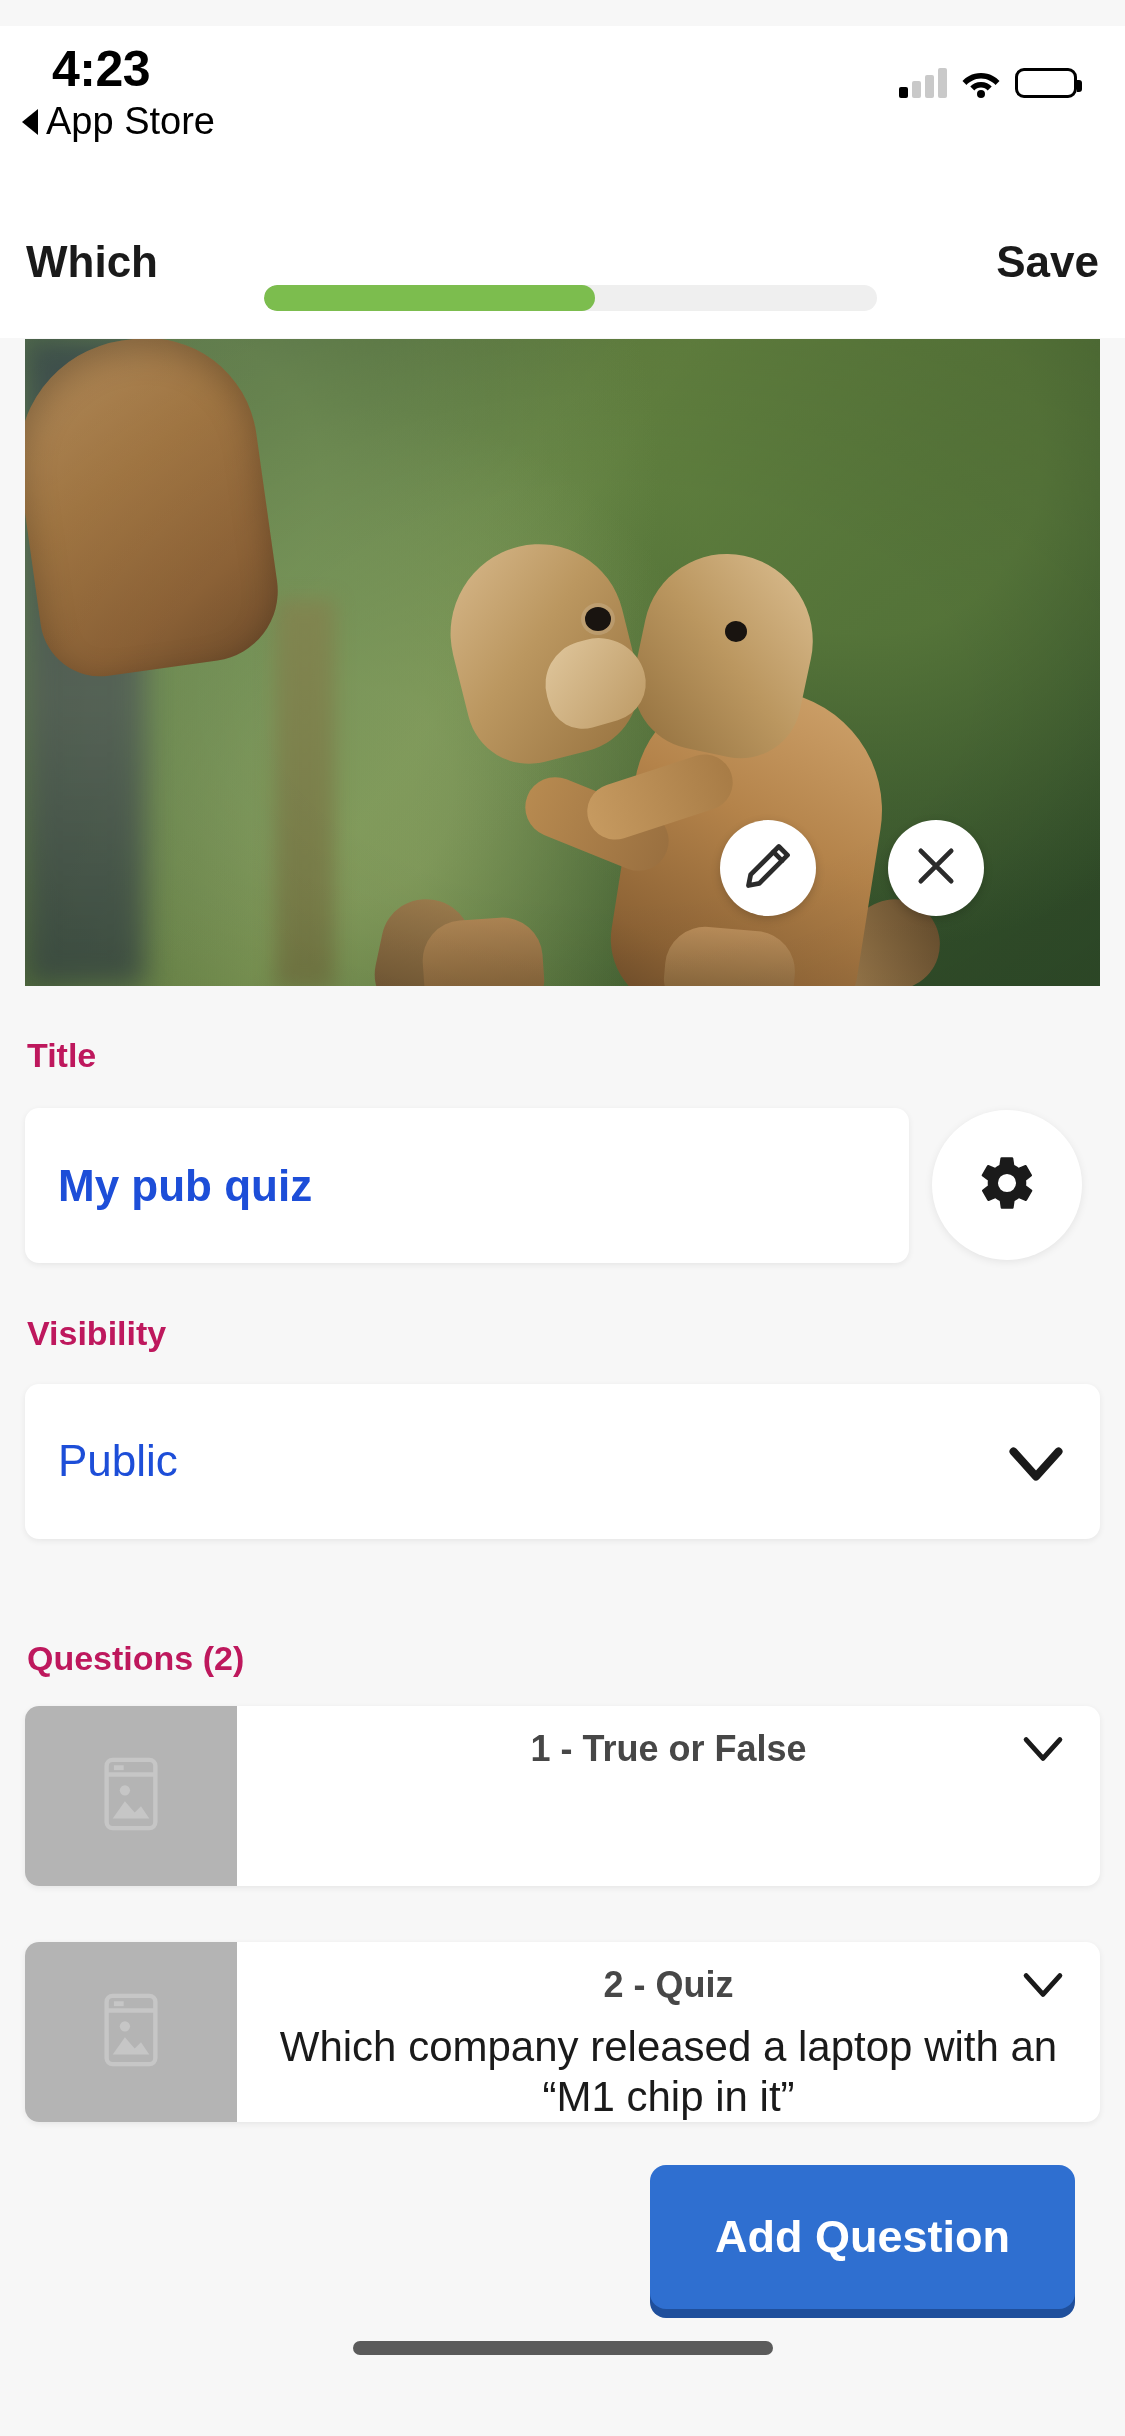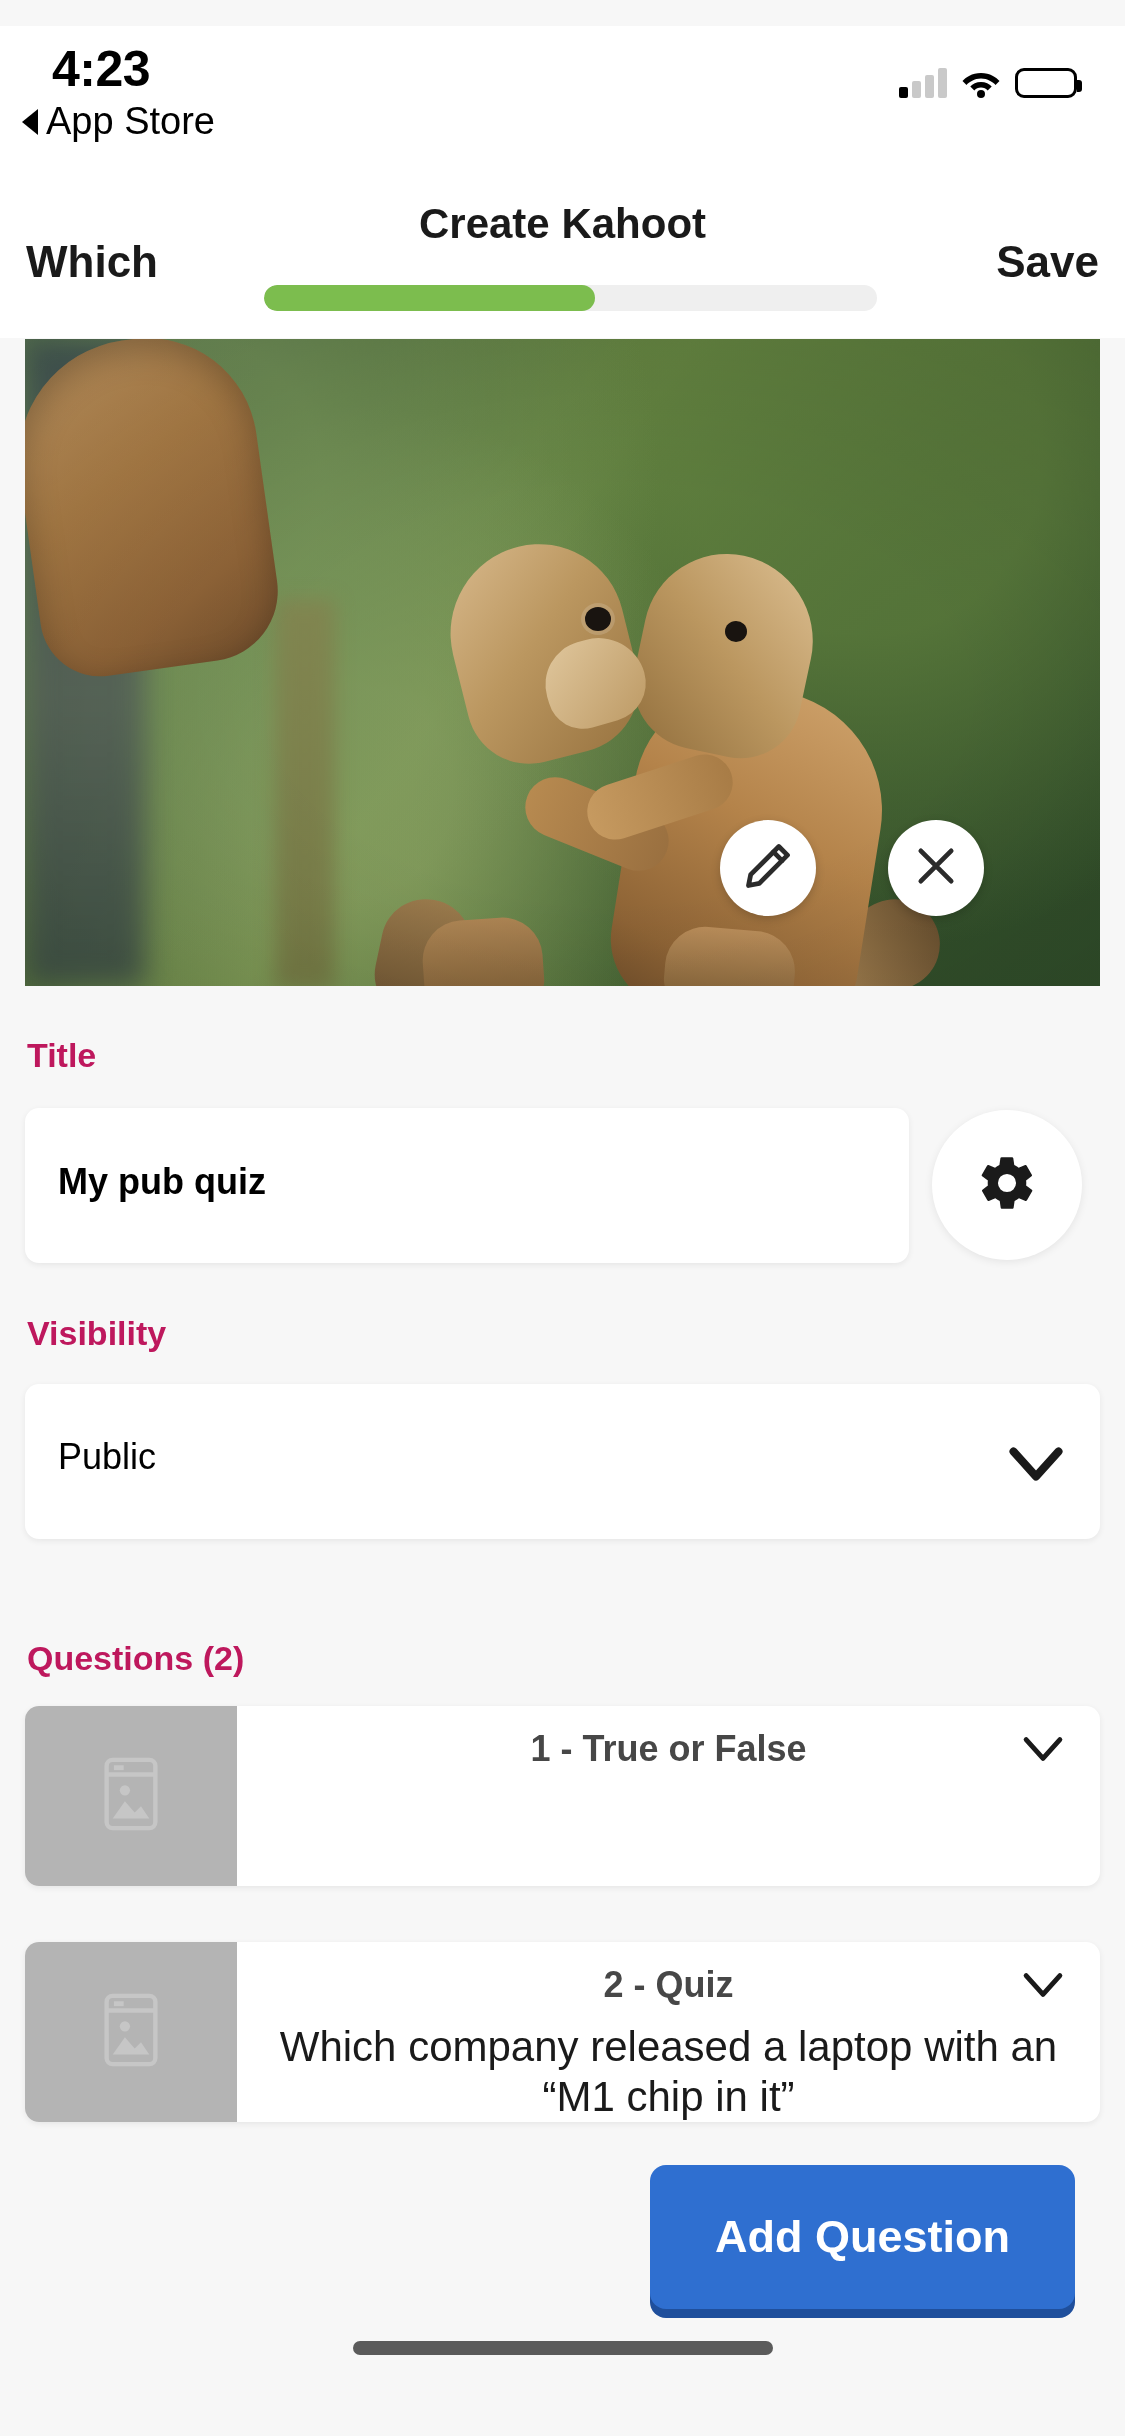--- a/index.html
+++ b/index.html
@@ -202,21 +202,21 @@
     position:absolute; left:27px;
     font-size:34px; font-weight:700; color:#be185d;
   }
   .field-box {
     position:absolute;
     background:#fff; border-radius:14px;
     box-shadow:0 2px 6px rgba(0,0,0,.07);
   }
   .field-text {
     position:absolute; left:33px;
-    font-size:36px; color:#000000;
+    font-size:44px; color:#1d4ed8;
   }
 
   #label-title { top:1010px; }
   #title-box {
     left:25px; top:1082px; width:884px; height:155px;
   }
   #title-value {
     left:58px; top:1135px;
     font-weight:700;
   }
@@ -315,21 +315,20 @@
         </svg>
       </span>
       <span class="battery">
         <span class="fill" style="width: 78%;"></span>
       </span>
     </div>
   </div>
 
   <div class="navbar">
     <div class="nav-cancel">Which</div>
-    <div class="nav-title">Create Kahoot</div>
     <div class="nav-save">Save</div>
   </div>
   <div class="progress-track">
     <div class="progress-fill" id="progress-fill" style="width: 54%; background: rgb(124, 189, 78);"></div>
   </div>
 
   <div class="cover">
     <div class="bg"></div>
     <div class="bg-stripe"></div>
     <div class="bg-post"></div>

